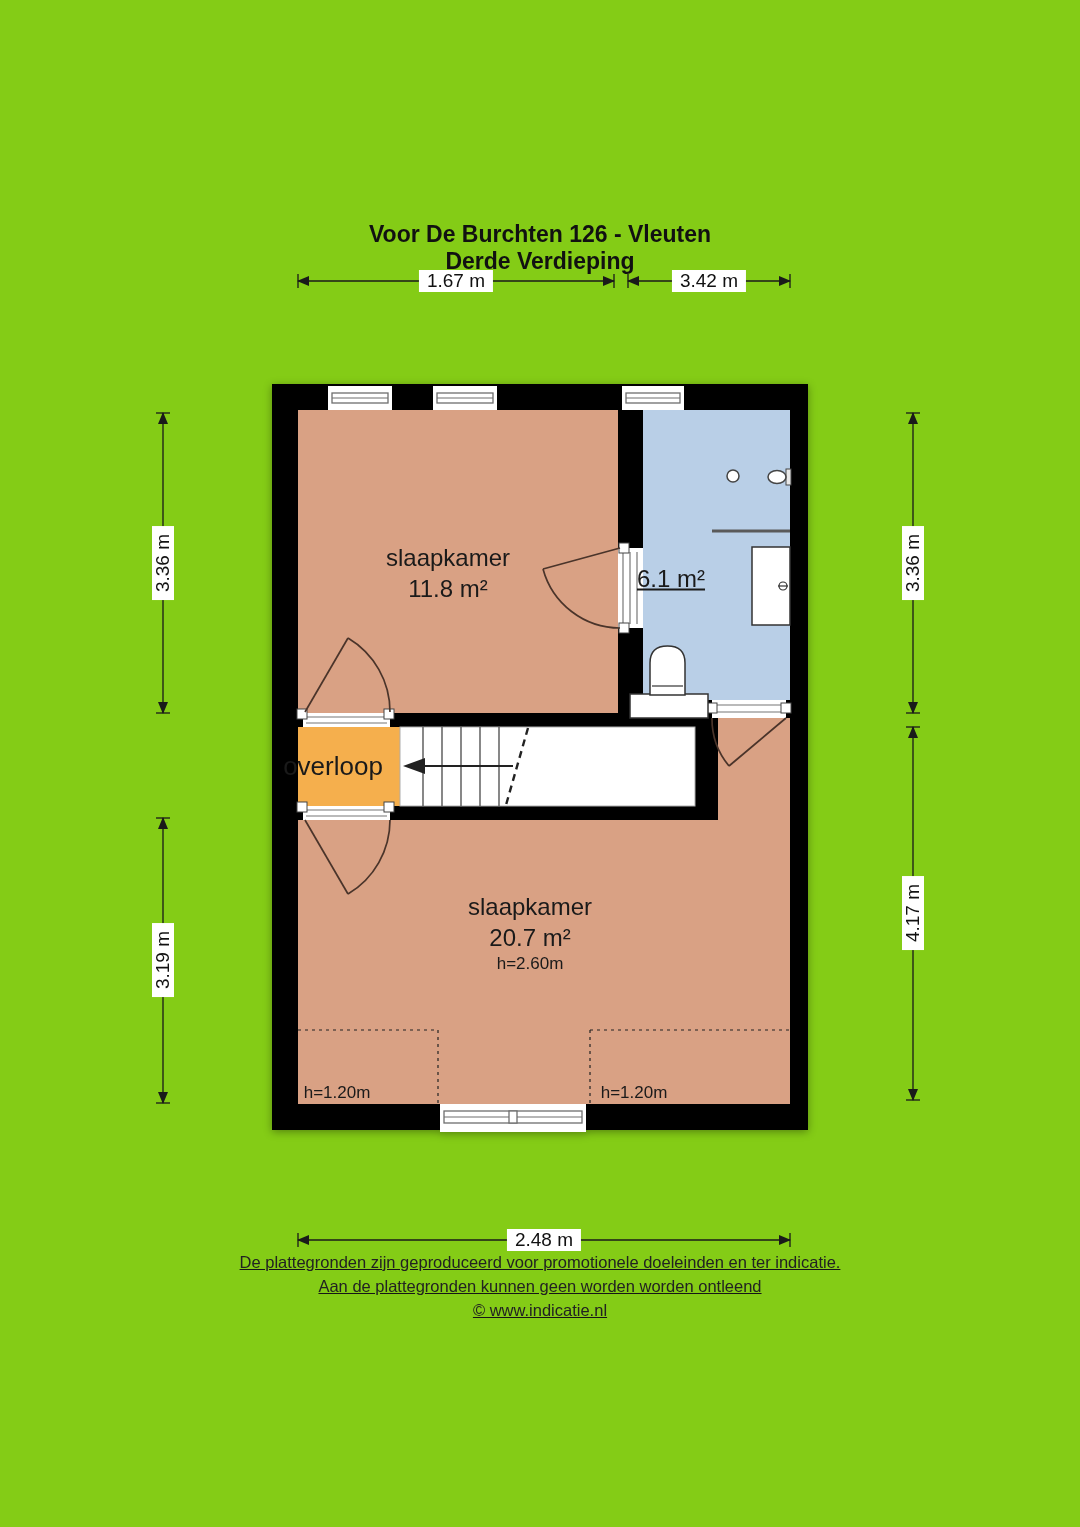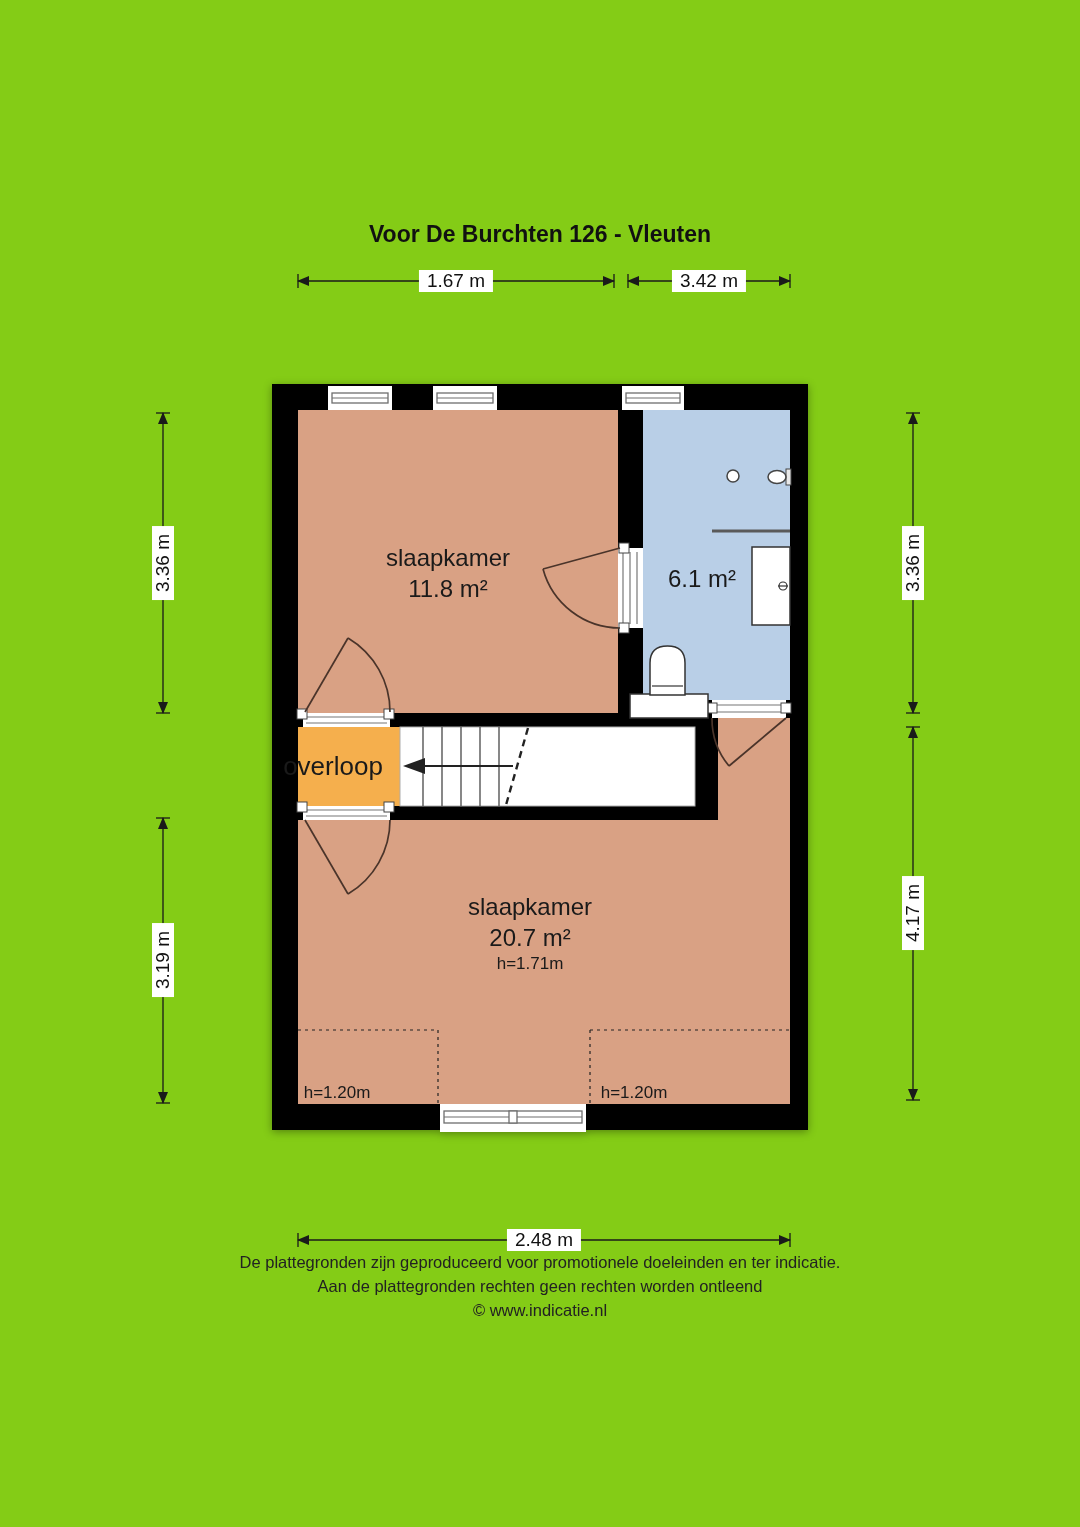--- a/index.html
+++ b/index.html
@@ -16,21 +16,21 @@
   }
   .dim-label.vert{transform:translate(-50%,-50%) rotate(-90deg);}
   .room-label{
     position:absolute;transform:translate(-50%,-50%);text-align:center;
     color:#1a1a1a;z-index:2;white-space:nowrap;
   }
   .room-main{font-size:24px;line-height:31px;}
   .room-sub{font-size:17px;line-height:21px;}
   .overloop-label{font-size:26px;}
   .knee-label{position:absolute;font-size:17px;color:#1a1a1a;z-index:2;transform:translate(-50%,-50%);white-space:nowrap;}
-  .footer-block{position:absolute;left:0;top:1250px;width:1080px;text-align:center;z-index:2;}
+  .footer-block{position:absolute;left:0;top:1250px;width:1080px;text-align:center;z-index:2;text-decoration:underline;}
   .footer-line{font-size:16.5px;line-height:24px;color:#222;}
 </style>
 </head>
 <body>
 
 <div class="canvas">
 
   <svg class="plan-svg" width="1080" height="1527" viewBox="0 0 1080 1527">
     <defs>
       <marker id="ah" markerWidth="12" markerHeight="10" refX="11" refY="5" orient="auto-start-reverse" markerUnits="userSpaceOnUse">
@@ -187,47 +187,48 @@
       <line x1="906" y1="413" x2="920" y2="413"></line>
         <line x1="906" y1="713" x2="920" y2="713"></line>
       <line x1="913" y1="727" x2="913" y2="1100" marker-start="url(#ah)" marker-end="url(#ah)"></line>
       <line x1="906" y1="727" x2="920" y2="727"></line>
         <line x1="906" y1="1100" x2="920" y2="1100"></line>
     </g>
   </svg>
 
   <div class="title-block">
     <div class="title-line">Voor De Burchten 126 - Vleuten</div>
+    <div class="title-line">Derde Verdieping</div>
   </div>
 
   <div class="dim-label" style="left:456px;top:281px;">1.67 m</div>
   <div class="dim-label" style="left:709px;top:281px;">3.42 m</div>
   <div class="dim-label" style="left:544px;top:1240px;">2.48 m</div>
   <div class="dim-label vert" style="left:163px;top:563px;">3.36 m</div>
   <div class="dim-label vert" style="left:163px;top:960px;">3.19 m</div>
   <div class="dim-label vert" style="left:913px;top:563px;">3.36 m</div>
   <div class="dim-label vert" style="left:913px;top:913px;">4.17 m</div>
 
   <div class="room-label" style="left:448px;top:573px;">
     <div class="room-main">slaapkamer</div>
     <div class="room-main">11.8 m²</div>
   </div>
 
-  <div class="room-label room-main" style="left:702px;top:578px;">6.1 m²</div>
+  <div class="room-label room-main" style="left:671px;top:578px;text-decoration:underline;">6.1 m²</div>
 
   <div class="room-label overloop-label" style="left:333px;top:766px;">overloop</div>
 
   <div class="room-label" style="left:530px;top:932px;">
     <div class="room-main">slaapkamer</div>
     <div class="room-main">20.7 m²</div>
-    <div class="room-sub">h=1.71m</div>
+    <div class="room-sub">h=2.60m</div>
   </div>
 
   <div class="knee-label" style="left:337px;top:1093px;">h=1.20m</div>
   <div class="knee-label" style="left:634px;top:1093px;">h=1.20m</div>
 
   <div class="footer-block">
     <div class="footer-line">De plattegronden zijn geproduceerd voor promotionele doeleinden en ter indicatie.</div>
-    <div class="footer-line">Aan de plattegronden rechten geen rechten worden ontleend</div>
+    <div class="footer-line">Aan de plattegronden kunnen geen worden worden ontleend</div>
     <div class="footer-line">© www.indicatie.nl</div>
   </div>
 
 </div>
 
 </body></html>

